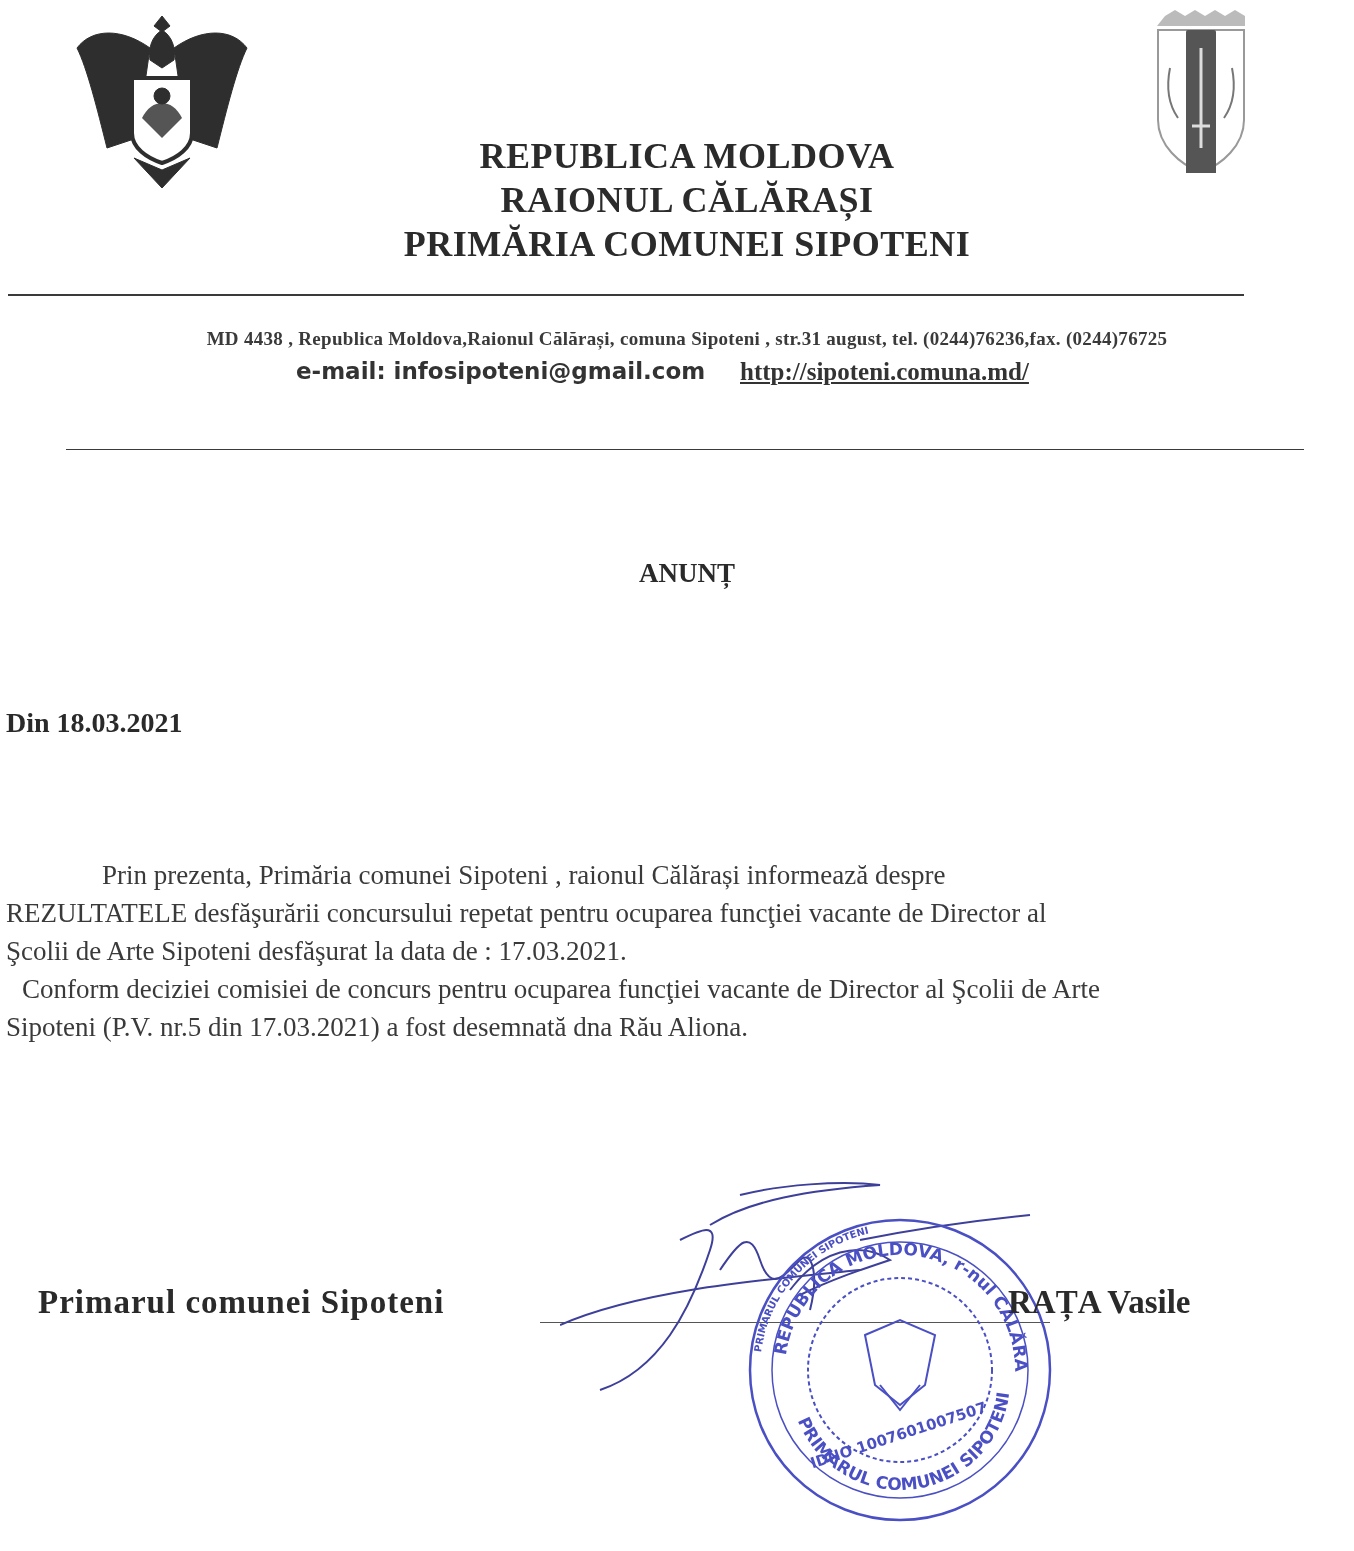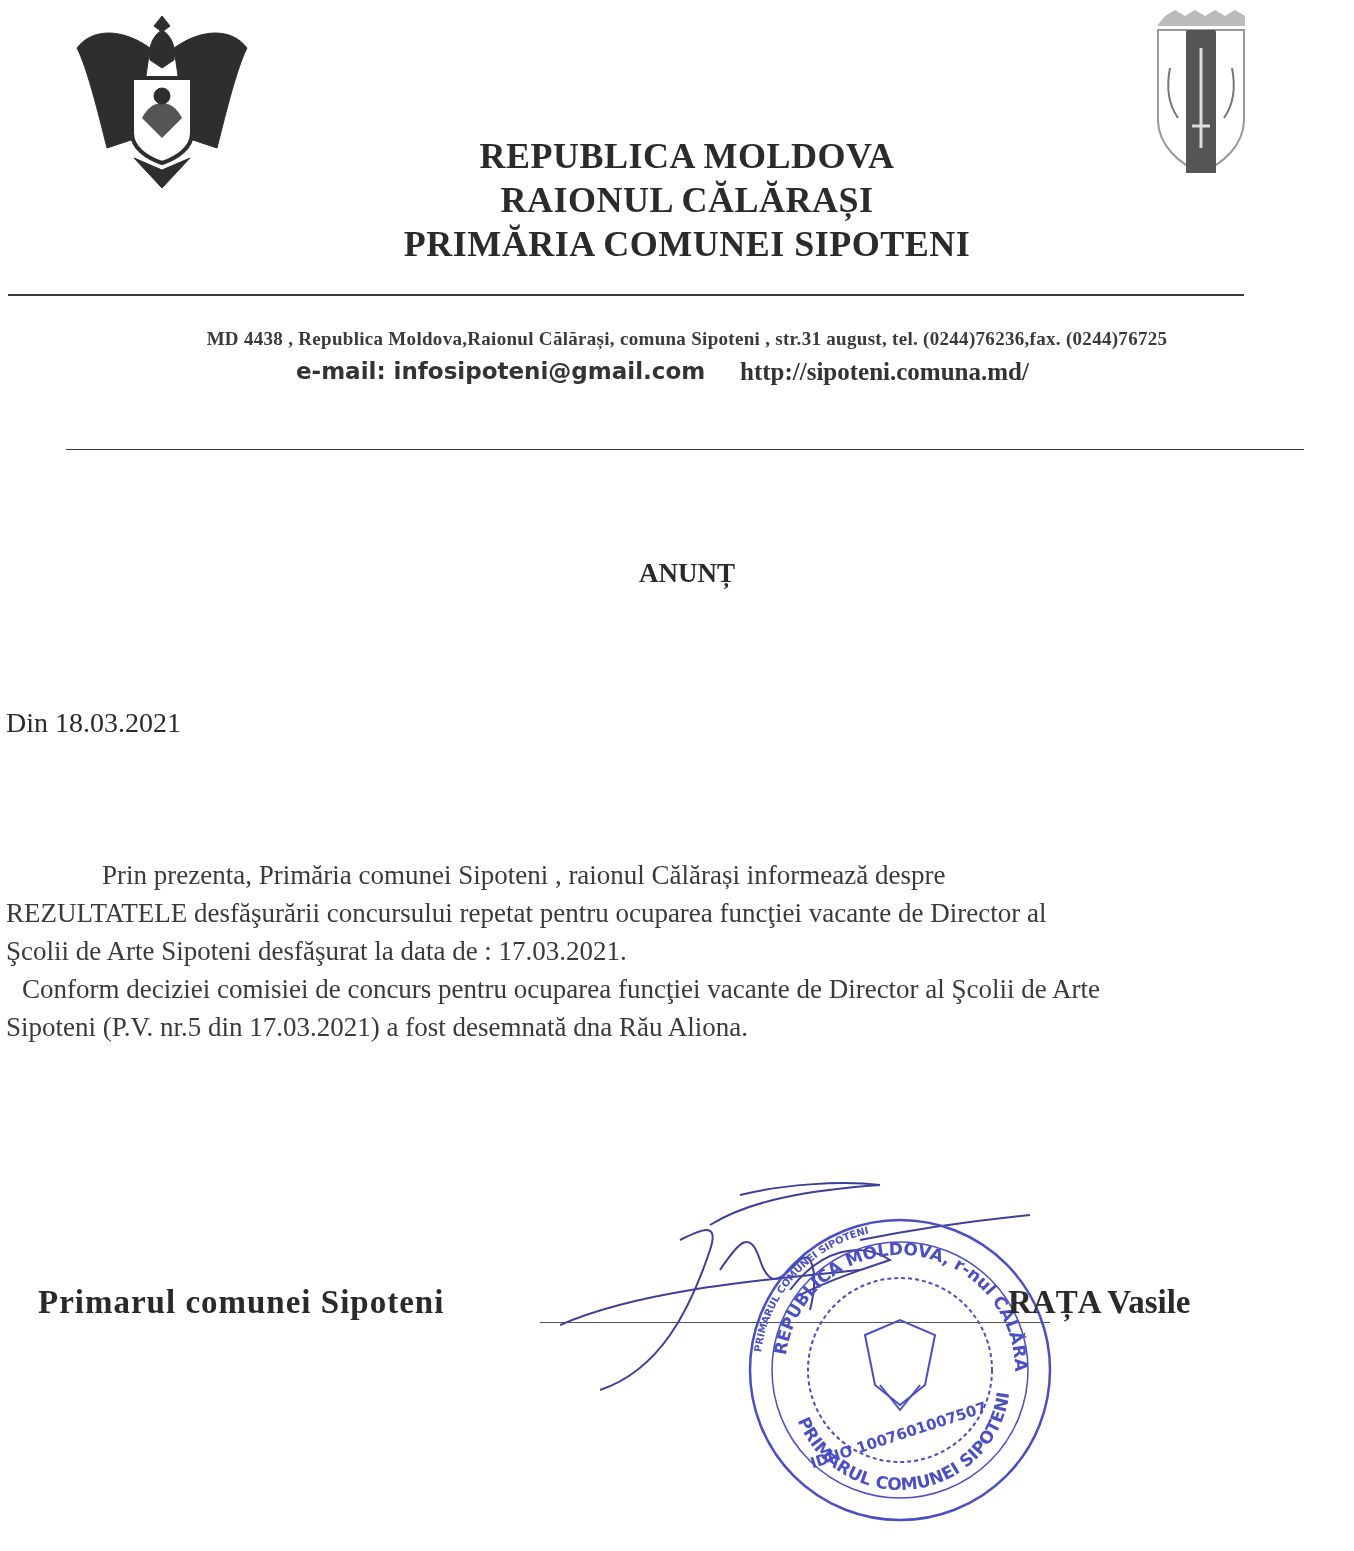--- a/index.html
+++ b/index.html
@@ -14,23 +14,23 @@
     left: 0; width: 1374px; text-align: center; font-weight: bold; font-size: 36px;
     line-height: 44px; color: #2b2b2b; letter-spacing: 0.5px;
   }
   .rule { background: #3a3a3a; height: 2px; }
   .addr {
     left: 0; width: 1374px; text-align: center; top: 328px; font-weight: bold; font-size: 19px;
     color: #3a3a3a; letter-spacing: 0.3px;
   }
   .contact { top: 358px; font-size: 25px; color: #333; }
   .email { left: 296px; font-family: "DejaVu Sans", sans-serif; font-weight: bold; font-size: 23px; }
-  .url { left: 740px; font-weight: bold; }
+  .url { left: 740px; font-weight: bold; text-decoration: underline; }
   .title { left: 0; width: 1374px; text-align: center; top: 558px; font-weight: bold; font-size: 27px; }
-  .date { left: 6px; top: 707px; font-weight: normal; font-size: 28px; }
+  .date { left: 6px; top: 707px; font-weight: bold; font-size: 28px; }
   .para { left: 6px; width: 1360px; font-size: 27px; line-height: 38px; color: #3a3a3a; margin-top: 32px; }
   .sig-role { left: 38px; top: 1284px; font-weight: bold; font-size: 33px; letter-spacing: 1px; }
   .sig-name { left: 1008px; top: 1284px; font-weight: bold; font-size: 33px; }
   .sig-line { left: 540px; top: 1322px; width: 510px; height: 1px; background: #555; }
 </style>
 </head>
 <body>
 
 <svg class="abs coat-md" viewBox="0 0 180 185">
   <g fill="#2e2e2e" stroke="#2e2e2e">

